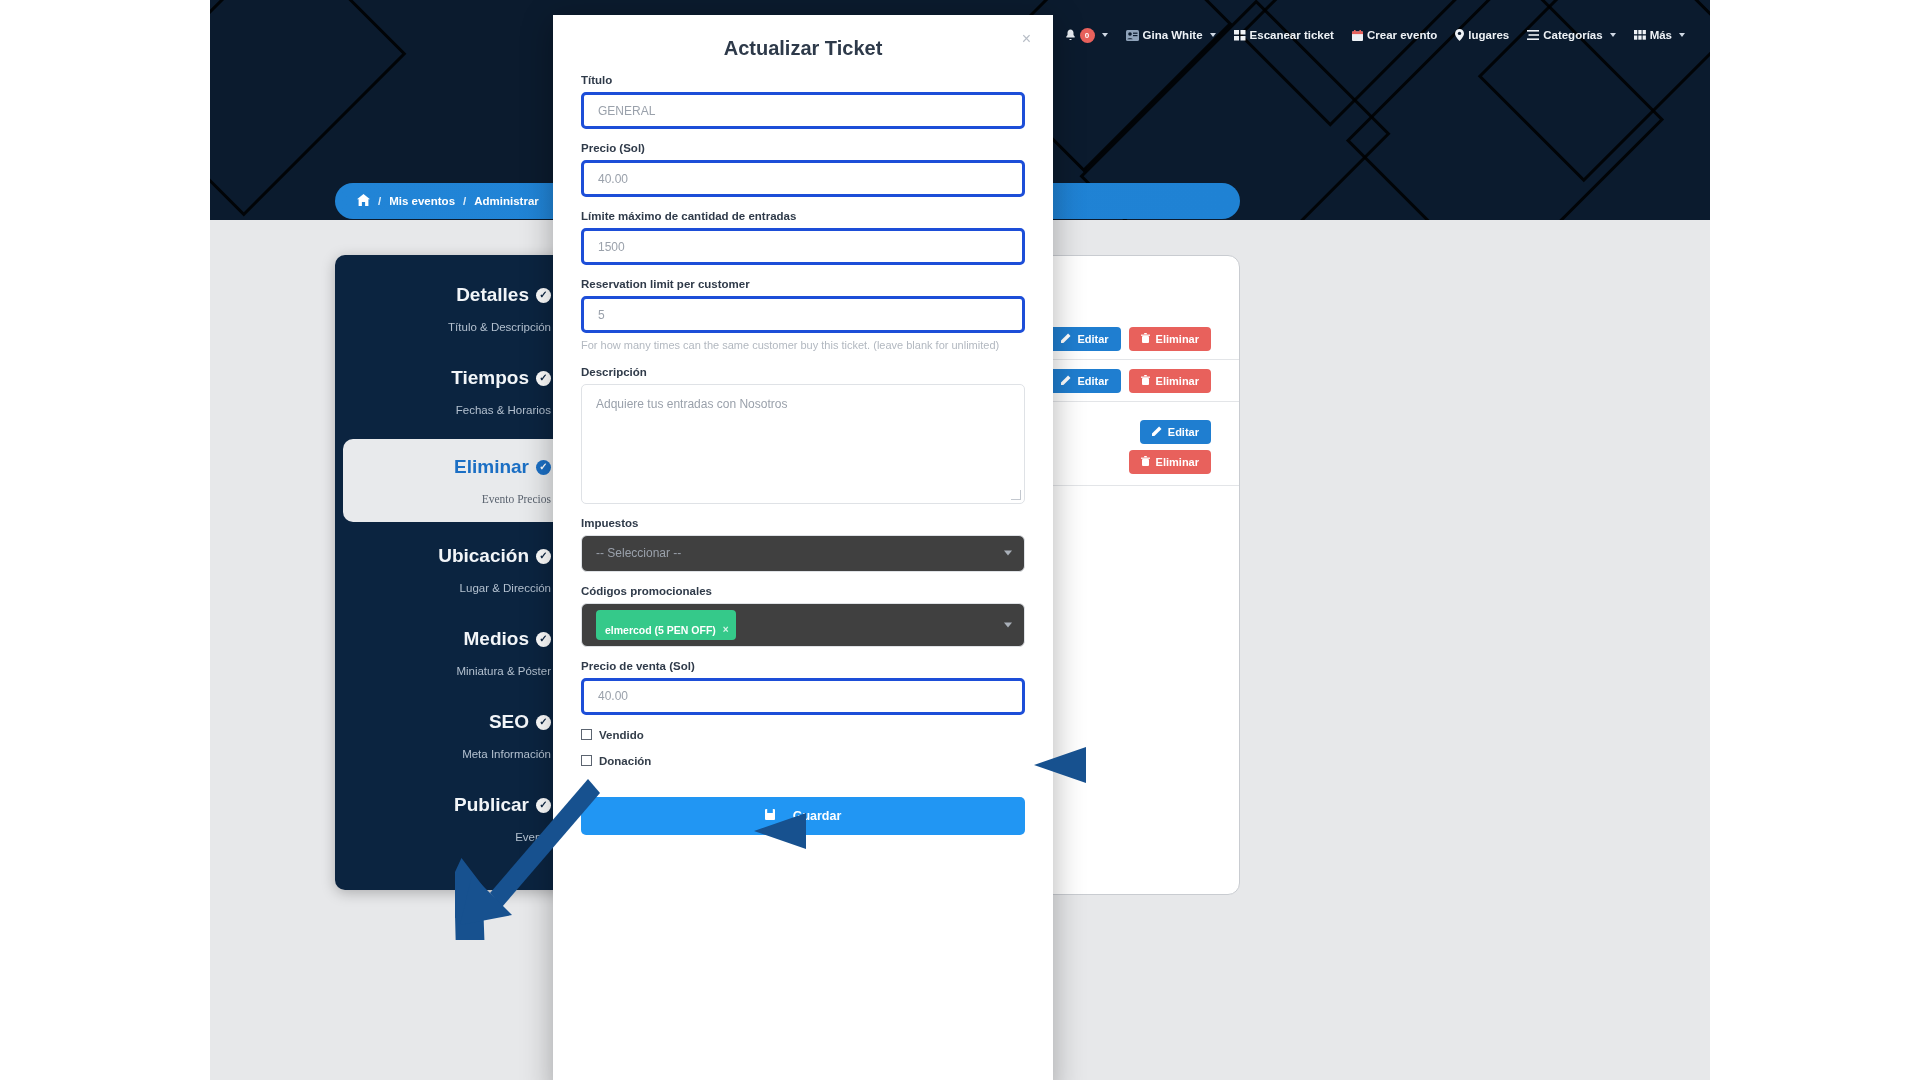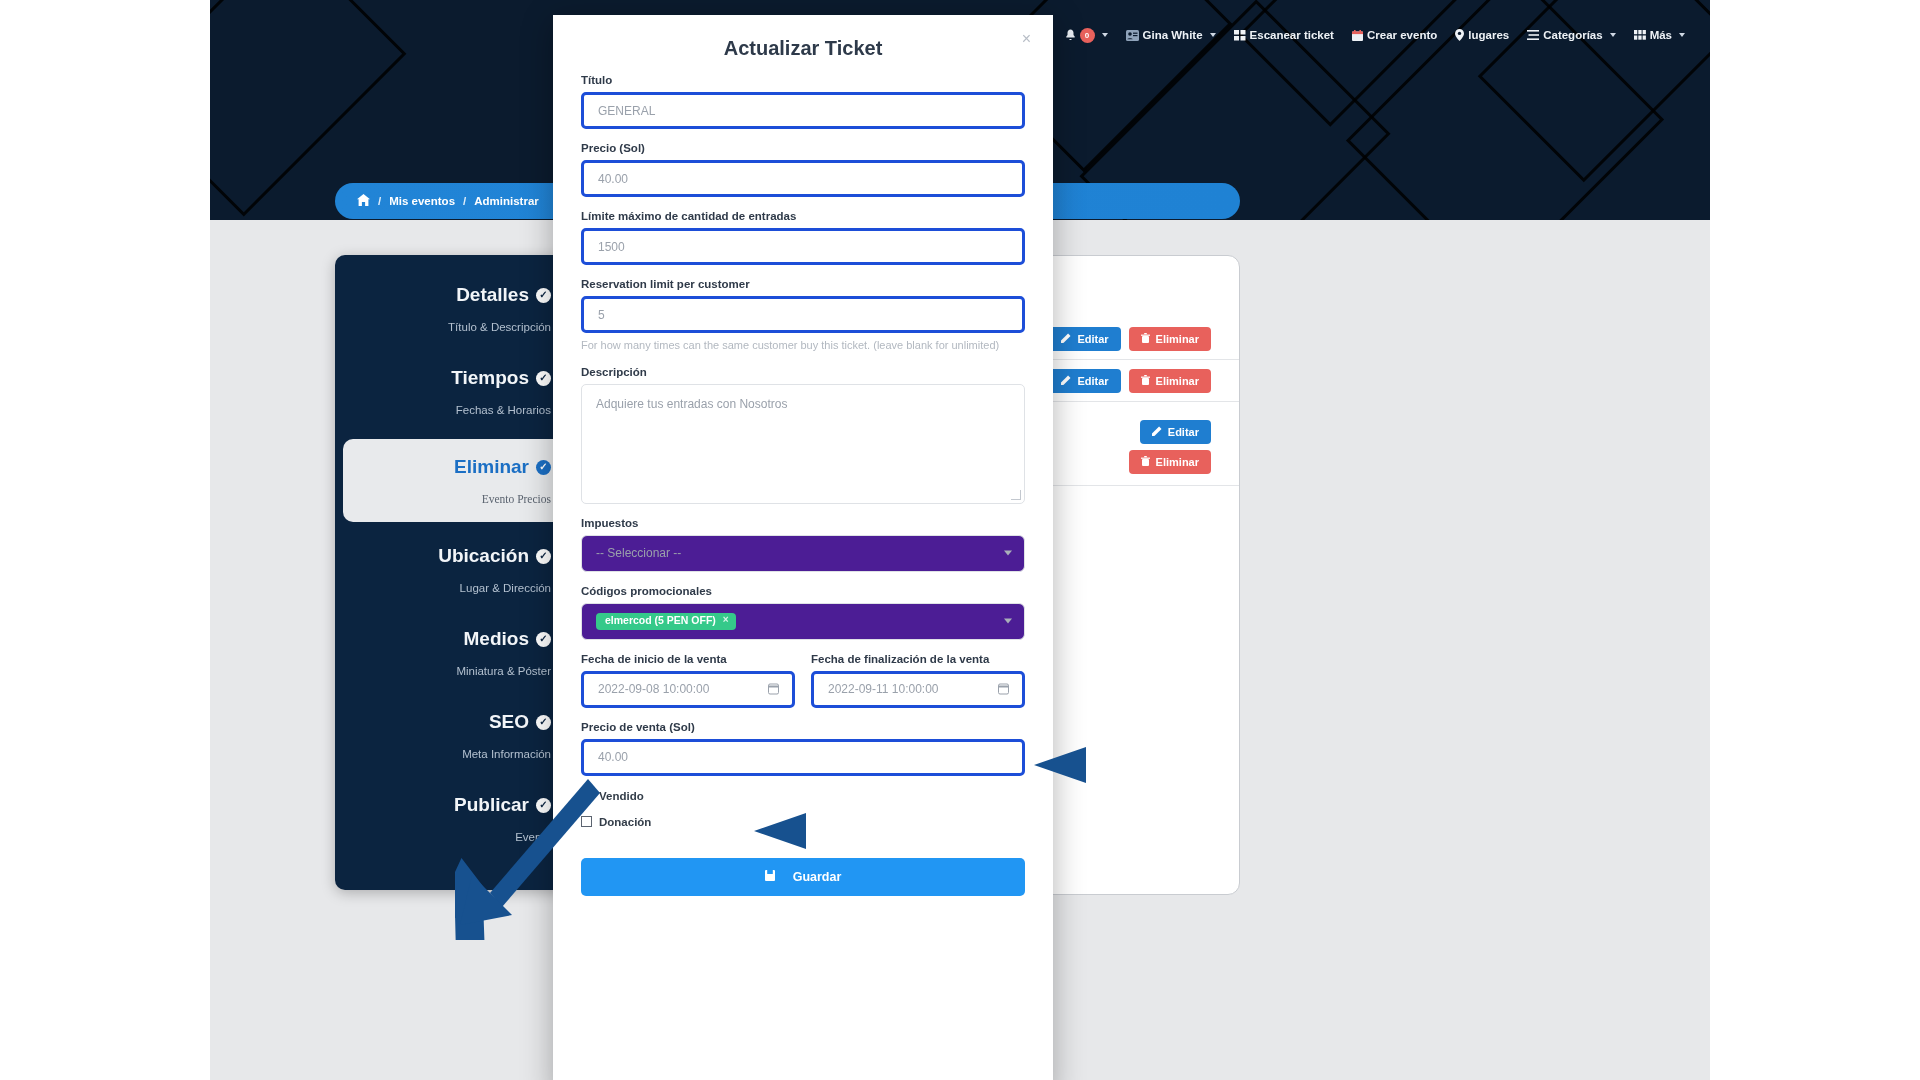--- a/index.html
+++ b/index.html
@@ -134,33 +134,33 @@
     width: 100%; height: 120px; border: 1px solid #dfe2e6; border-radius: 5px;
     background: #fff; color: #9aa1ab; font-size: 12px; padding: 12px 14px;
     position: relative;
   }
   .ta-grip {
     position: absolute; right: 3px; bottom: 3px; width: 10px; height: 10px;
     border-right: 1px solid #c3c8cf; border-bottom: 1px solid #c3c8cf;
   }
   .sel {
     width: 100%; min-height: 37px; border: 1px solid #dfe2e6; border-radius: 6px;
-    background: #4c1d95; color: #9aa1ab; font-size: 12px;
+    background: #404040; color: #9aa1ab; font-size: 12px;
     padding: 0 28px 0 14px; display: flex; align-items: center; gap: 6px;
     position: relative;
   }
   .sel-caret {
     position: absolute; right: 12px; top: 50%; transform: translateY(-50%);
     width: 0; height: 0; border-left: 4px solid transparent; border-right: 4px solid transparent;
     border-top: 5px solid #a9b0b9;
   }
   .chip {
     display: inline-flex; align-items: flex-start; gap: 7px;
     background: #35c98a; color: #fff; font-size: 10.5px; font-weight: 700;
-    border-radius: 4px; padding: 1px 7px 4px 9px;
+    border-radius: 4px; padding: 14px 7px 4px 9px;
   }
   .chip-x { color: #d9f5e9; font-size: 10px; cursor: pointer; }
   .row2 { display: flex; gap: 16px; }
   .row2 > div { flex: 1; }
   .date-inp { position: relative; }
   .cal {
     position: absolute; right: 13px; top: 50%; transform: translateY(-50%);
     width: 11px; height: 11px; border: 1.3px solid #9aa1ab; border-radius: 2px;
   }
   .cal:after {
@@ -466,36 +466,20 @@
         <span class="lbl">Códigos promocionales</span>
         <div class="sel" style="padding-top:6px;padding-bottom:6px">
           <span class="chip">
             <span>elmercod (5 PEN OFF)</span>
             <span class="chip-x">×</span>
           </span>
           <span class="sel-caret"></span>
         </div>
       </div>
 
-      <div class="fg row2">
-        <div>
-          <span class="lbl">Fecha de inicio de la venta</span>
-          <div class="inp date-inp">
-            <span>2022-09-08 10:00:00</span>
-            <span class="cal"></span>
-          </div>
-        </div>
-        <div>
-          <span class="lbl">Fecha de finalización de la venta</span>
-          <div class="inp date-inp">
-            <span>2022-09-11 10:00:00</span>
-            <span class="cal"></span>
-          </div>
-        </div>
-      </div>
 
       <div class="fg">
         <span class="lbl">Precio de venta (Sol)</span>
         <div class="inp">40.00</div>
       </div>
 
       <div class="cbrow">
         <span class="cb"></span>
         <span class="cblbl">Vendido</span>
       </div>

